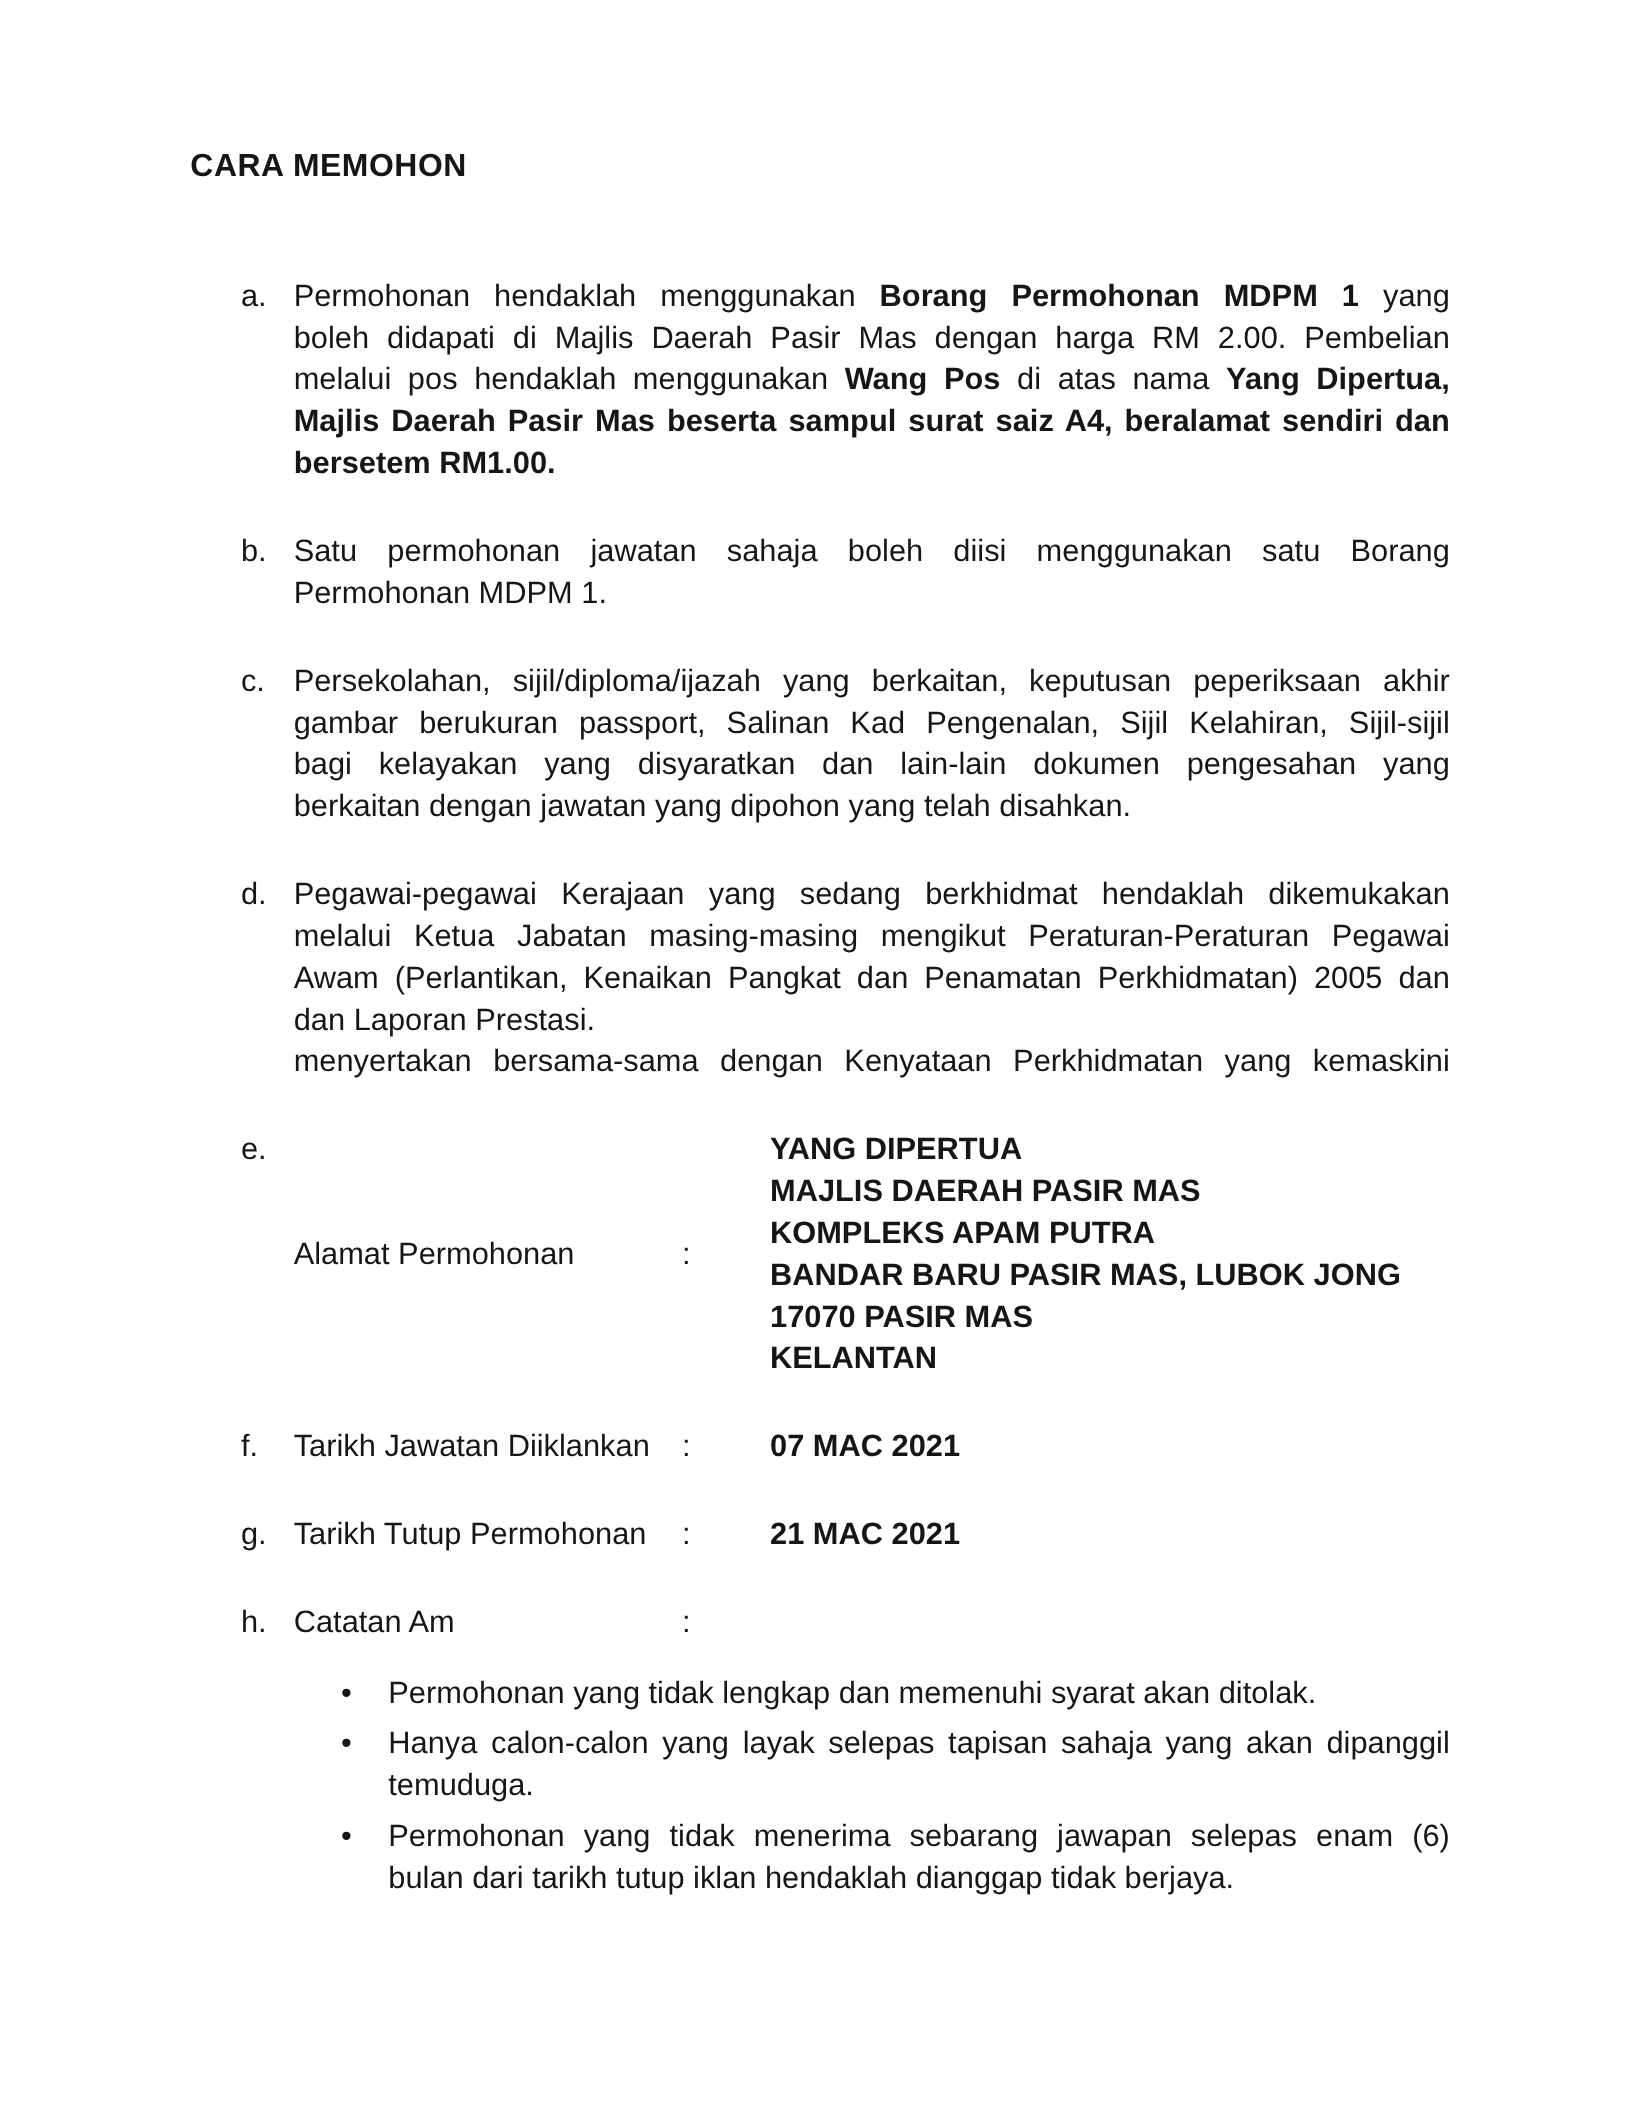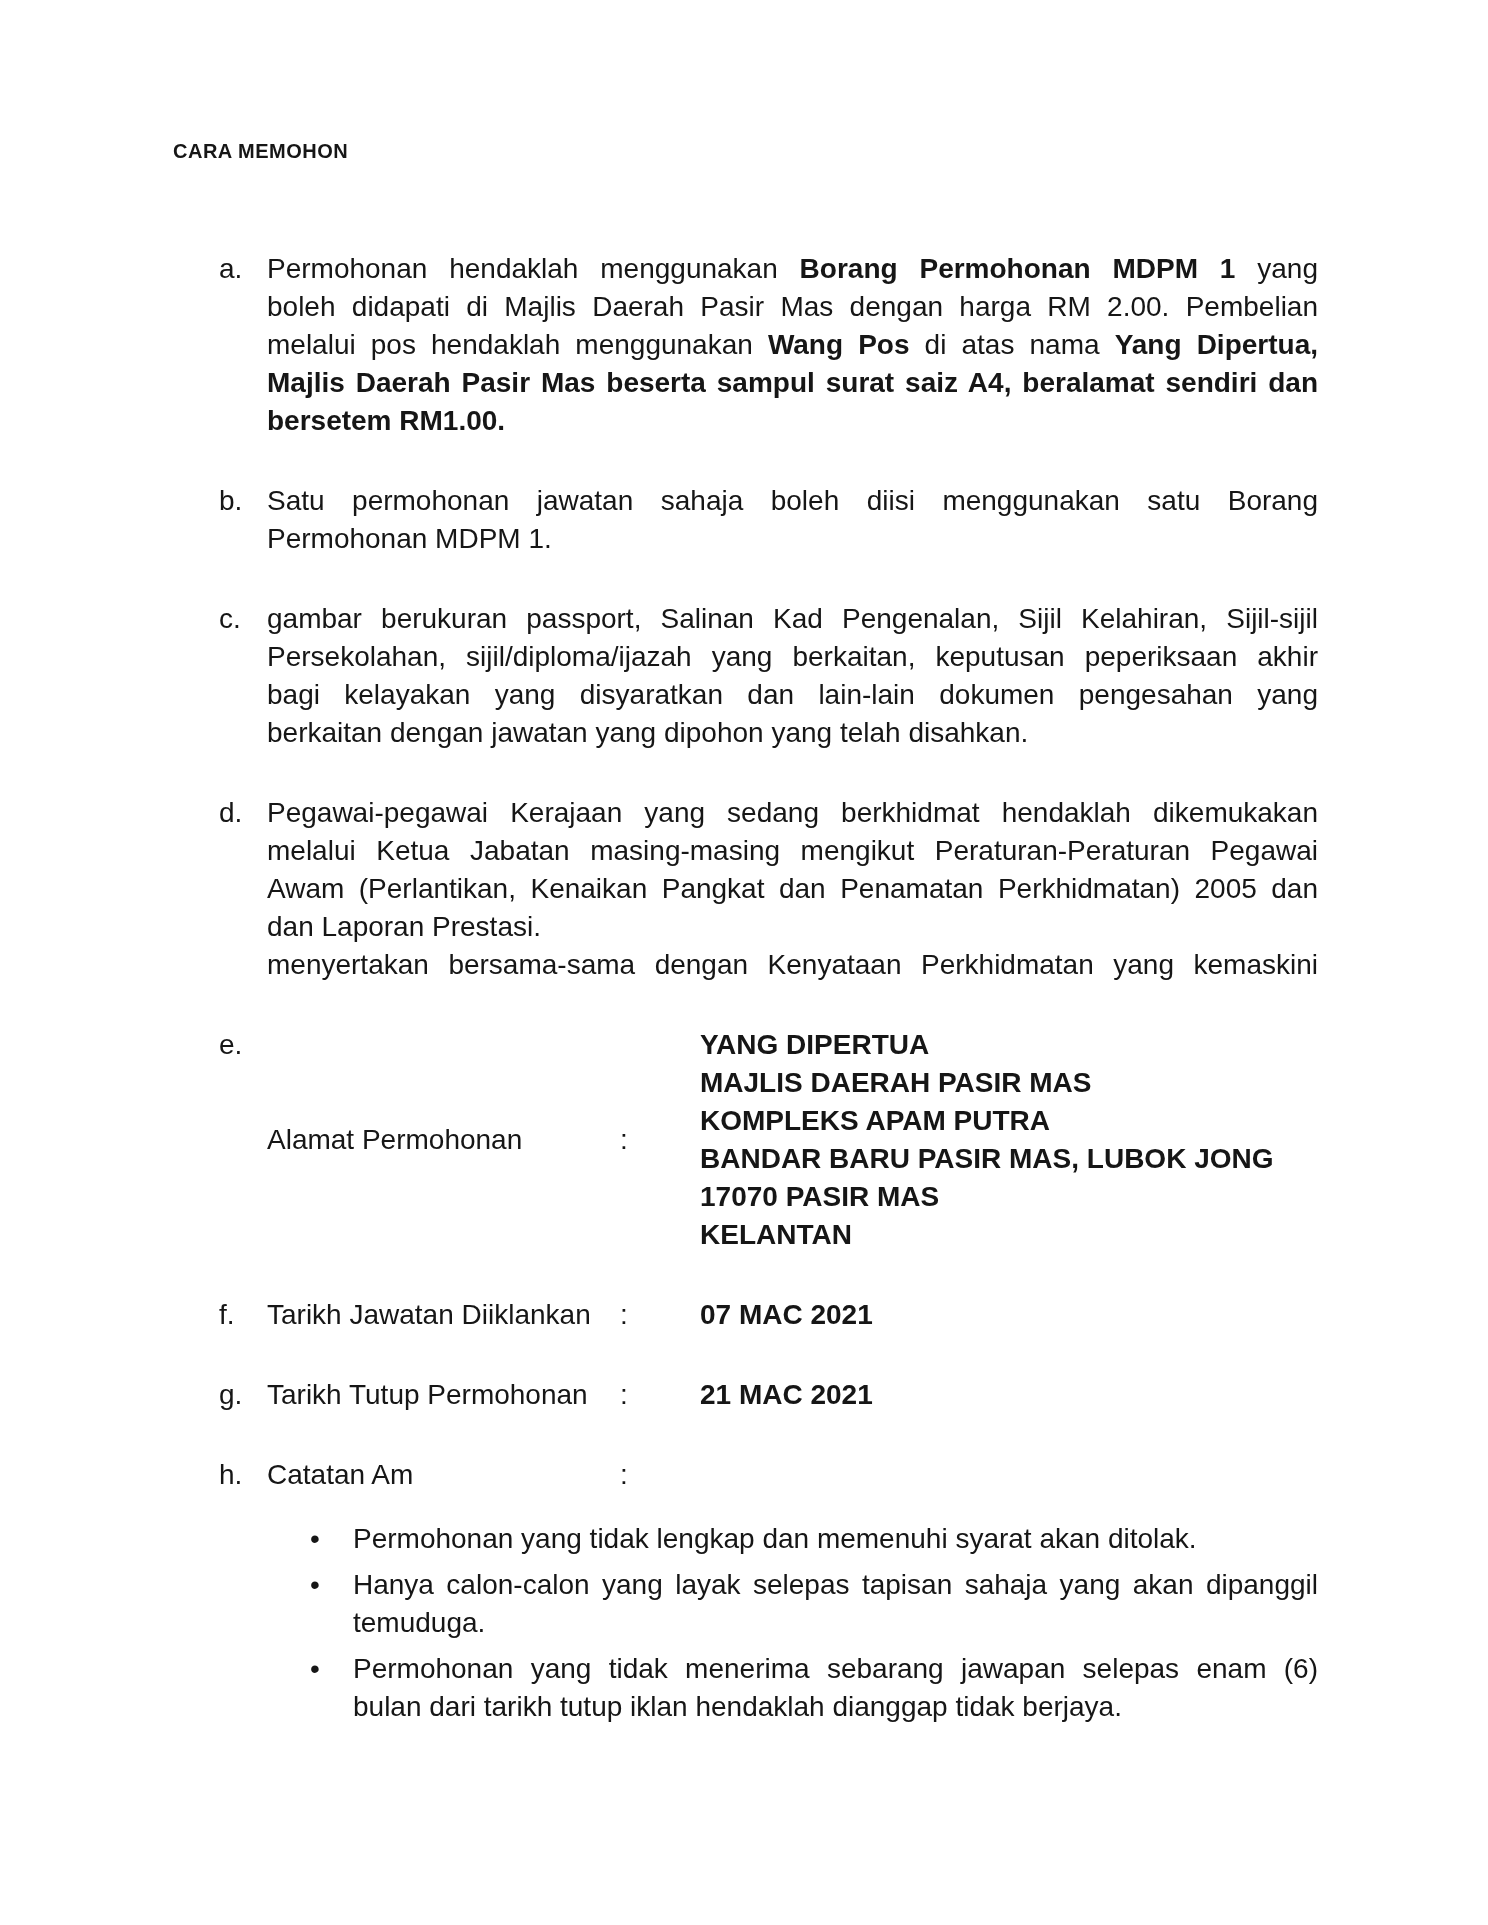--- a/index.html
+++ b/index.html
@@ -12,21 +12,21 @@
     box-sizing:border-box;
     padding:132px 170px 40px 173px;
     font-family:"Liberation Sans", sans-serif;
     font-size:28px;
     line-height:38px;
     color:#161616;
     overflow:hidden;
   }
   .doc-title{
     font-weight:700;
-    font-size:20px;
+    font-size:29px;
     letter-spacing:0.5px;
     margin:0 0 80px 0;
   }
   .doc-item{
     display:flex;
     margin:0 0 42px 46px;
   }
   .item-marker{ flex:0 0 48px; }
   .item-content{ width:1051px; }
   .pline{ text-align:justify; text-align-last:justify; }
@@ -60,22 +60,22 @@
       <div class="doc-item">
         <div class="item-marker">b.</div>
         <div class="item-content">
           <div class="pline"><span>Satu permohonan jawatan sahaja boleh diisi menggunakan satu Borang</span></div>
           <div class="pline last"><span>Permohonan MDPM 1.</span></div>
         </div>
       </div>
       <div class="doc-item">
         <div class="item-marker">c.</div>
         <div class="item-content">
+          <div class="pline"><span>Persekolahan, sijil/diploma/ijazah yang berkaitan, keputusan peperiksaan akhir</span></div>
           <div class="pline"><span>gambar berukuran passport, Salinan Kad Pengenalan, Sijil Kelahiran, Sijil-sijil</span></div>
-          <div class="pline"><span>Persekolahan, sijil/diploma/ijazah yang berkaitan, keputusan peperiksaan akhir</span></div>
           <div class="pline"><span>bagi kelayakan yang disyaratkan dan lain-lain dokumen pengesahan yang</span></div>
           <div class="pline last"><span>berkaitan dengan jawatan yang dipohon yang telah disahkan.</span></div>
         </div>
       </div>
       <div class="doc-item">
         <div class="item-marker">d.</div>
         <div class="item-content">
           <div class="pline"><span>Pegawai-pegawai Kerajaan yang sedang berkhidmat hendaklah dikemukakan</span></div>
           <div class="pline"><span>melalui Ketua Jabatan masing-masing mengikut Peraturan-Peraturan Pegawai</span></div>
           <div class="pline"><span>Awam (Perlantikan, Kenaikan Pangkat dan Penamatan Perkhidmatan) 2005 dan</span></div>

